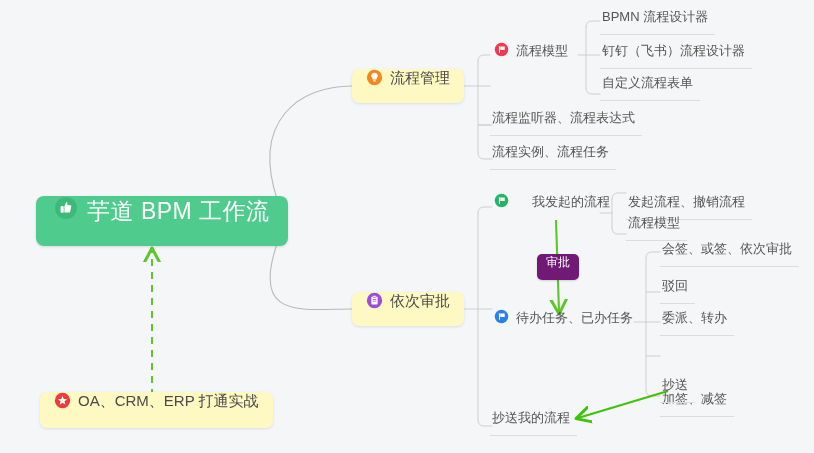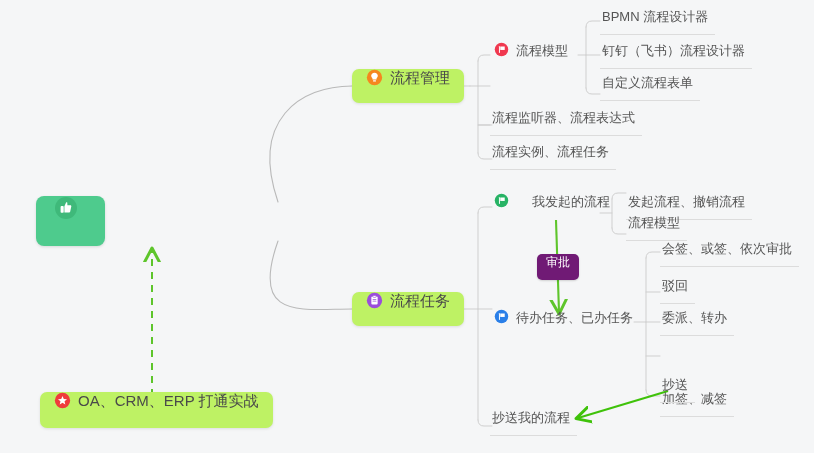--- a/index.html
+++ b/index.html
@@ -41,21 +41,21 @@
     height: 50px;
     box-shadow: 0 1px 3px rgba(0,0,0,.12);
   }
   .node-root .label {
     color: #ffffff;
     font-size: 23px;
     letter-spacing: .5px;
   }
 
   .node-card {
-    background: #bef264;
+    background: #fef9c3;
     border-radius: 7px;
     padding: 0 14px;
     height: 34px;
     box-shadow: 0 1px 3px rgba(0,0,0,.10);
   }
   .node-card .label {
     color: #4a4a4a;
     font-size: 15px;
   }
 
@@ -162,20 +162,21 @@
   <div class="node node-root" style="left:36px; top:196px;">
     <span class="ico ico-gap-lg">
       <svg width="24" height="24" viewBox="0 0 24 24">
         <circle cx="12" cy="12" r="11" fill="#3fb97a"></circle>
         <path d="M10.4 10.2 L12.1 6.6 C12.3 6.1 13.1 6.1 13.3 6.7 L13.4 9.2 L16.3 9.2
                  C17.1 9.2 17.5 9.9 17.3 10.6 L16.2 15.5 C16.05 16.2 15.5 16.6 14.8 16.6
                  L10.4 16.6 Z" fill="#ffffff"></path>
         <rect x="6.6" y="10.1" width="3.1" height="6.6" rx=".8" fill="#ffffff"></rect>
       </svg>
     </span>
+    <span class="label">芋道 BPM 工作流</span>
   </div>
 
   <div class="node node-card" style="left:40px; top:392px; height:36px;">
     <span class="ico ico-gap">
       <svg width="17" height="17" viewBox="0 0 20 20">
         <circle cx="10" cy="10" r="9" fill="#ef3b3b"></circle>
         <path d="M10 4.6 L11.5 8.1 L15.3 8.4 L12.4 10.9 L13.3 14.6
                  L10 12.6 L6.7 14.6 L7.6 10.9 L4.7 8.4 L8.5 8.1 Z" fill="#ffffff"></path>
       </svg>
     </span>
@@ -226,21 +227,21 @@
   <div class="node node-card" style="left:352px; top:292px;">
     <span class="ico ico-gap">
       <svg width="17" height="17" viewBox="0 0 20 20">
         <circle cx="10" cy="10" r="9" fill="#9b4ddb"></circle>
         <rect x="6.3" y="5.4" width="7.4" height="9.2" rx="1.2" fill="#ffffff"></rect>
         <rect x="8.1" y="4.1" width="3.8" height="2.3" rx="1" fill="#ffffff" stroke="#9b4ddb" stroke-width=".7"></rect>
         <rect x="7.7" y="8.3" width="4.6" height=".9" rx=".4" fill="#9b4ddb"></rect>
         <rect x="7.7" y="10.4" width="4.6" height=".9" rx=".4" fill="#9b4ddb"></rect>
       </svg>
     </span>
-    <span class="label">流程任务</span>
+    <span class="label">依次审批</span>
   </div>
 
   <div class="node node-plain no-rule" style="left:492px; top:193px;gap:16px;">
     <span class="ico ico-gap">
       <svg width="15" height="15" viewBox="0 0 20 20">
         <circle cx="10" cy="10" r="9" fill="#27b365"></circle>
         <rect x="6.6" y="5.3" width="1.3" height="9.4" rx=".6" fill="#ffffff"></rect>
         <path d="M8.3 6.0 L14.3 6.0 L14.3 10.6 L8.3 10.6 Z" fill="#ffffff"></path>
       </svg>
     </span>

